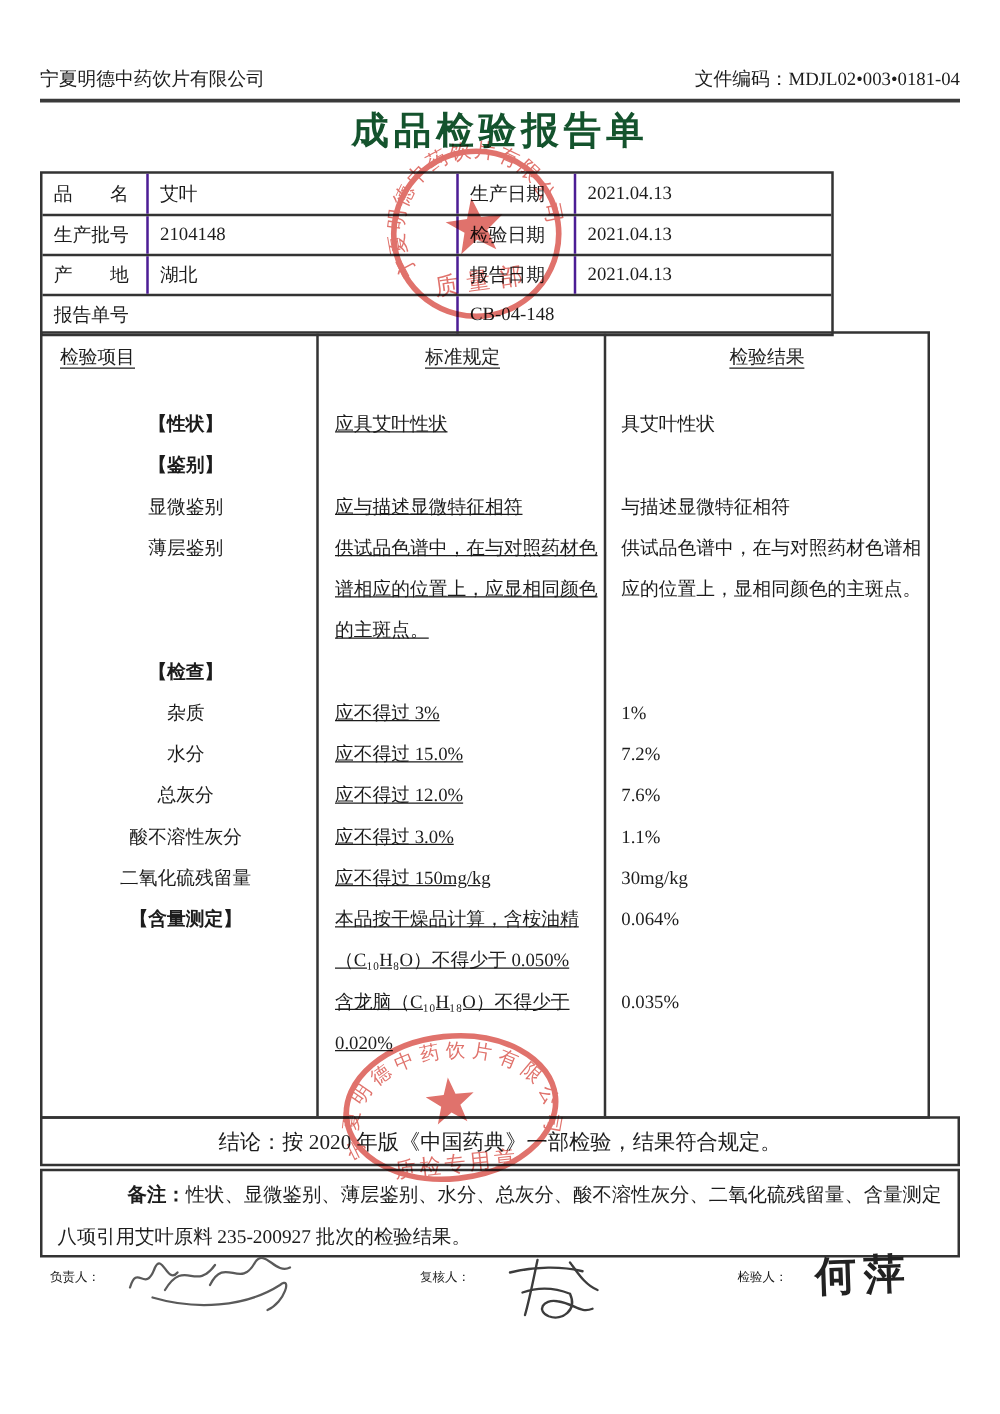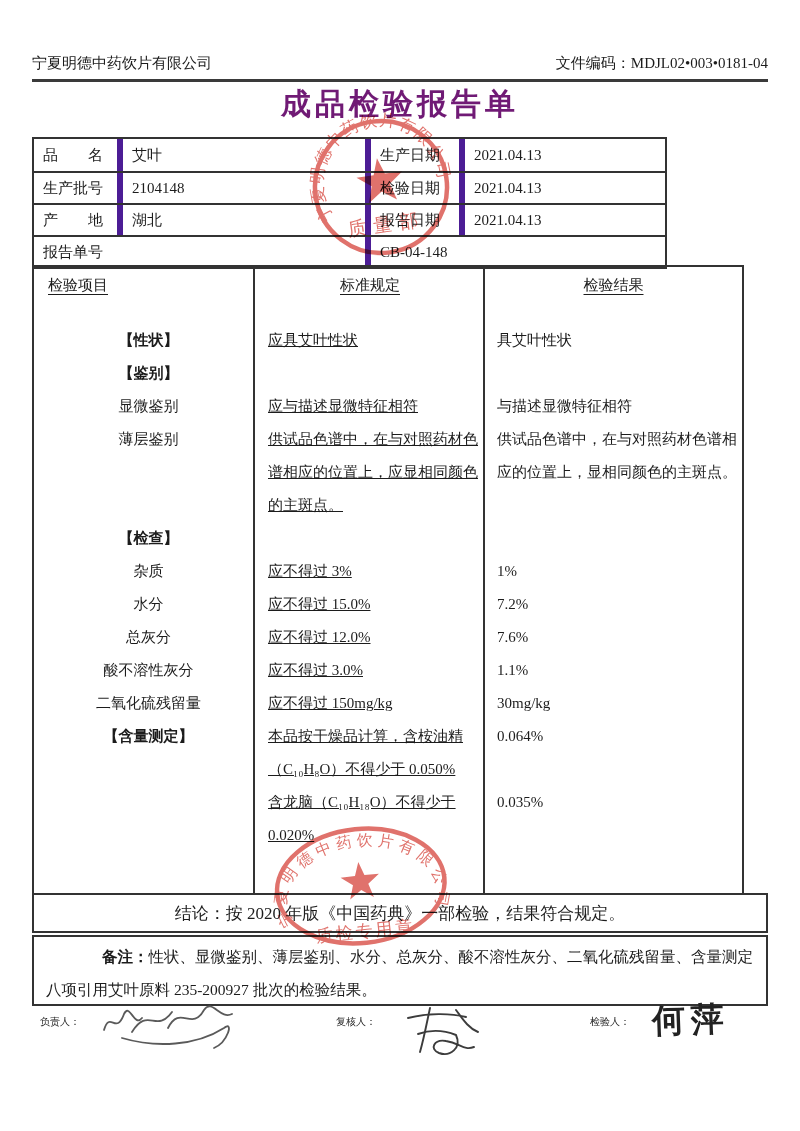--- a/index.html
+++ b/index.html
@@ -4,28 +4,28 @@
 <style>
   html,body{margin:0;padding:0;background:#ffffff;}
   .page{
     position:relative;width:800px;height:1131px;background:#fff;overflow:hidden;
     font-family:"Liberation Serif","DejaVu Serif",serif;color:#1c1c1c;
   }
   
   .doc-header{position:absolute;left:32px;top:54px;width:736px;display:flex;justify-content:space-between;font-size:15px;}
   .header-rule{position:absolute;left:32px;top:79px;width:736px;height:3px;background:#3a3a3a;}
   .doc-title{position:absolute;left:0;top:84px;width:800px;text-align:center;
-    font-family:"Liberation Sans","DejaVu Sans",sans-serif;font-weight:bold;font-size:30px;letter-spacing:4px;color:#701a75;}
+    font-family:"Liberation Sans","DejaVu Sans",sans-serif;font-weight:bold;font-size:30px;letter-spacing:4px;color:#14532d;}
   
   .info-table{position:absolute;left:32px;top:137px;width:635px;border:2px solid #333;box-sizing:border-box;font-size:15px;}
   .irow{display:grid;grid-template-columns:83px 248px 94px 311px;height:32px;box-sizing:border-box;}
   .irow.merged{grid-template-columns:331px 405px;}
   .irow + .irow{border-top:2px solid #333;}
   .icell{display:flex;align-items:center;padding-left:9px;box-sizing:border-box;overflow:hidden;}
-  .icell.bl{border-left:6px solid #4c1d95;}
+  .icell.bl{border-left:2px solid #4c1d95;}
   
   .main-table{position:absolute;left:32px;top:265px;width:712px;height:630px;border:2px solid #333;box-sizing:border-box;font-size:15px;}
   .vline{position:absolute;top:0;bottom:0;width:2px;background:#333;}
   .vline.v1{left:219px;} .vline.v2{left:449px;}
   .mhead{display:grid;grid-template-columns:221px 230px 1fr;padding-top:9px;height:57px;box-sizing:border-box;}
   .mhead .hcell{text-align:center;}
   .mhead .hcell:first-child{text-align:left;padding-left:14px;}
   .mhead .hcell span{text-decoration:underline;text-underline-offset:4px;}
   .mrow{display:grid;grid-template-columns:221px 230px 1fr;}
   .mcell{line-height:33px;min-height:33px;box-sizing:border-box;}

